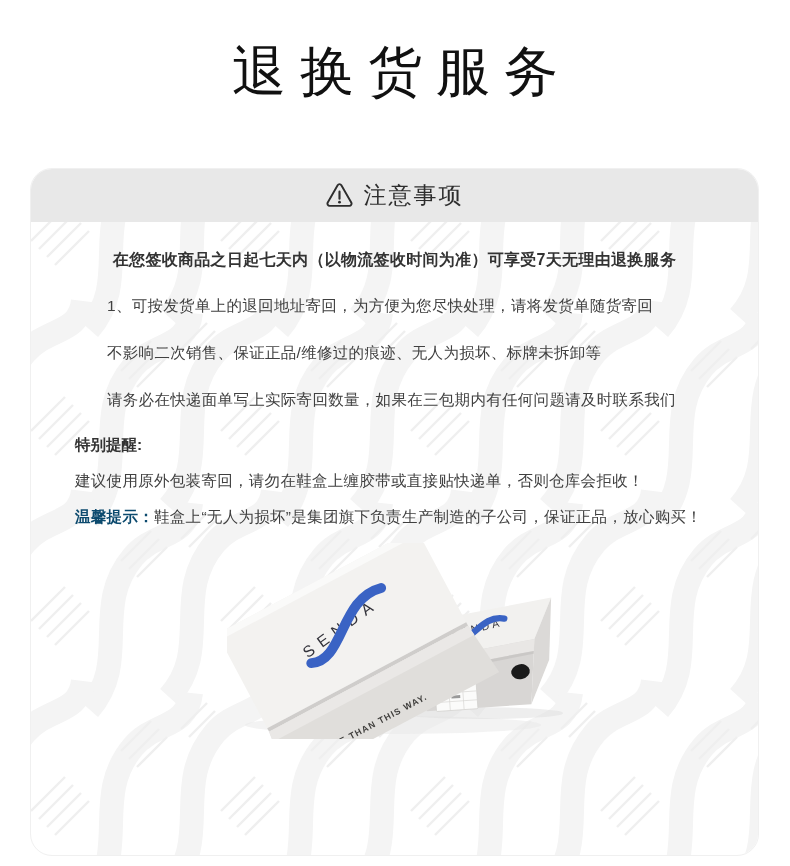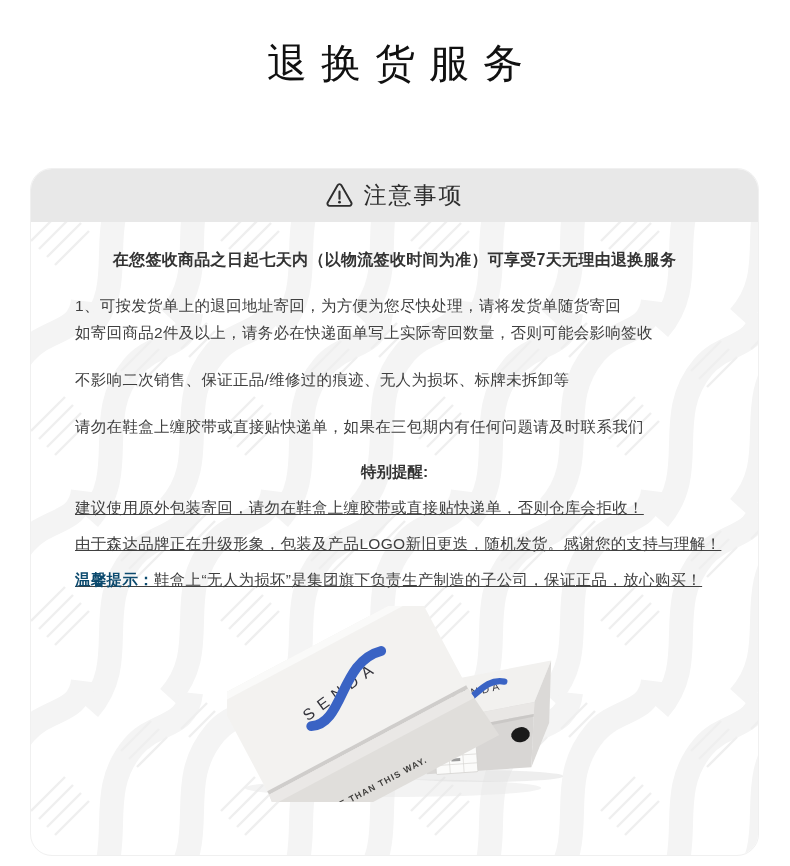--- a/index.html
+++ b/index.html
@@ -4,21 +4,21 @@
 <style>
   * { margin: 0; padding: 0; box-sizing: border-box; }
   html, body { background: #ffffff; }
   body {
     width: 790px; height: 866px; overflow: hidden; position: relative;
     font-family: "Liberation Sans", "DejaVu Sans", sans-serif;
     color: #404040;
   }
   .page-title {
     margin: 0; padding-top: 40px; height: 88px;
-    text-align: center; font-size: 40px; font-weight: 500;
+    text-align: center; font-size: 54px; font-weight: 500;
     letter-spacing: 14px; text-indent: 14px; color: #111111;
     line-height: 1.15; white-space: nowrap;
   }
   .card {
     position: absolute; left: 30px; top: 168px;
     width: 729px; height: 688px;
     background: #ffffff; border: 1px solid #f0f0f0;
     border-radius: 22px; overflow: hidden;
   }
   .watermark { position: absolute; left: 0; top: 0; z-index: 0; }
@@ -34,27 +34,26 @@
   .card-body {
     position: relative; z-index: 1;
     padding: 28px 44px 12px 44px;
     font-size: 15.5px; color: #404040;
   }
   .intro {
     text-align: center; font-weight: bold; font-size: 16px; color: #333333;
     margin-bottom: 21px; white-space: nowrap; letter-spacing: 0.3px;
   }
   .para { margin-bottom: 20px; }
-  .para p { line-height: 27px; white-space: nowrap; letter-spacing: 0.3px; }
+  .para p { line-height: 27px; white-space: nowrap; letter-spacing: 0.3px; margin-left: 32px; }
   .reminder-title {
     font-weight: bold; color: #333333; margin-top: 15px; line-height: 24px;
     white-space: nowrap;
-    text-align: center;
   }
-  .rline { margin-top: 12px; line-height: 24px; white-space: nowrap; letter-spacing: 0.3px; text-decoration: underline; }
+  .rline { margin-top: 12px; line-height: 24px; white-space: nowrap; letter-spacing: 0.3px; }
   .rline b { color: #0c4a6e; }
   .boxes { margin-top: 14px; display: flex; justify-content: center; }
 </style>
 </head>
 <body>
 
 <div class="page">
 
   <h1 class="page-title">退换货服务</h1>
 
@@ -104,34 +103,32 @@
       </span>
       <span class="card-header-title">注意事项</span>
     </header>
 
     <div class="card-body">
 
       <p class="intro">在您签收商品之日起七天内（以物流签收时间为准）可享受7天无理由退换服务</p>
 
       <div class="para">
         <p>1、可按发货单上的退回地址寄回，为方便为您尽快处理，请将发货单随货寄回</p>
-        <p>如寄回商品2件及以上，请务必在快递面单写上实际寄回数量，否则可能会影响签收</p>
       </div>
 
       <div class="para">
         <p>不影响二次销售、保证正品/维修过的痕迹、无人为损坏、标牌未拆卸等</p>
       </div>
 
       <div class="para">
-        <p>请勿在鞋盒上缠胶带或直接贴快递单，如果在三包期内有任何问题请及时联系我们</p>
+        <p>请务必在快递面单写上实际寄回数量，如果在三包期内有任何问题请及时联系我们</p>
       </div>
 
       <p class="reminder-title">特别提醒:</p>
       <p class="rline">建议使用原外包装寄回，请勿在鞋盒上缠胶带或直接贴快递单，否则仓库会拒收！</p>
-      <p class="rline">由于森达品牌正在升级形象，包装及产品LOGO新旧更迭，随机发货。感谢您的支持与理解！</p>
       <p class="rline"><b>温馨提示：</b><span>鞋盒上“无人为损坏”是集团旗下负责生产制造的子公司，保证正品，放心购买！</span></p>
 
       <div class="boxes">
         <svg width="336" height="196" viewBox="0 0 340 198" aria-hidden="true">
 
           <ellipse cx="168" cy="184" rx="150" ry="9" fill="#e9e9e9" opacity="0.55"></ellipse>
           <ellipse cx="258" cy="172" rx="82" ry="6" fill="#dedede" opacity="0.5"></ellipse>
 
           <g>
             <polygon points="207,117 311,97 328,55 224,75" fill="#f2f1ef"></polygon>

